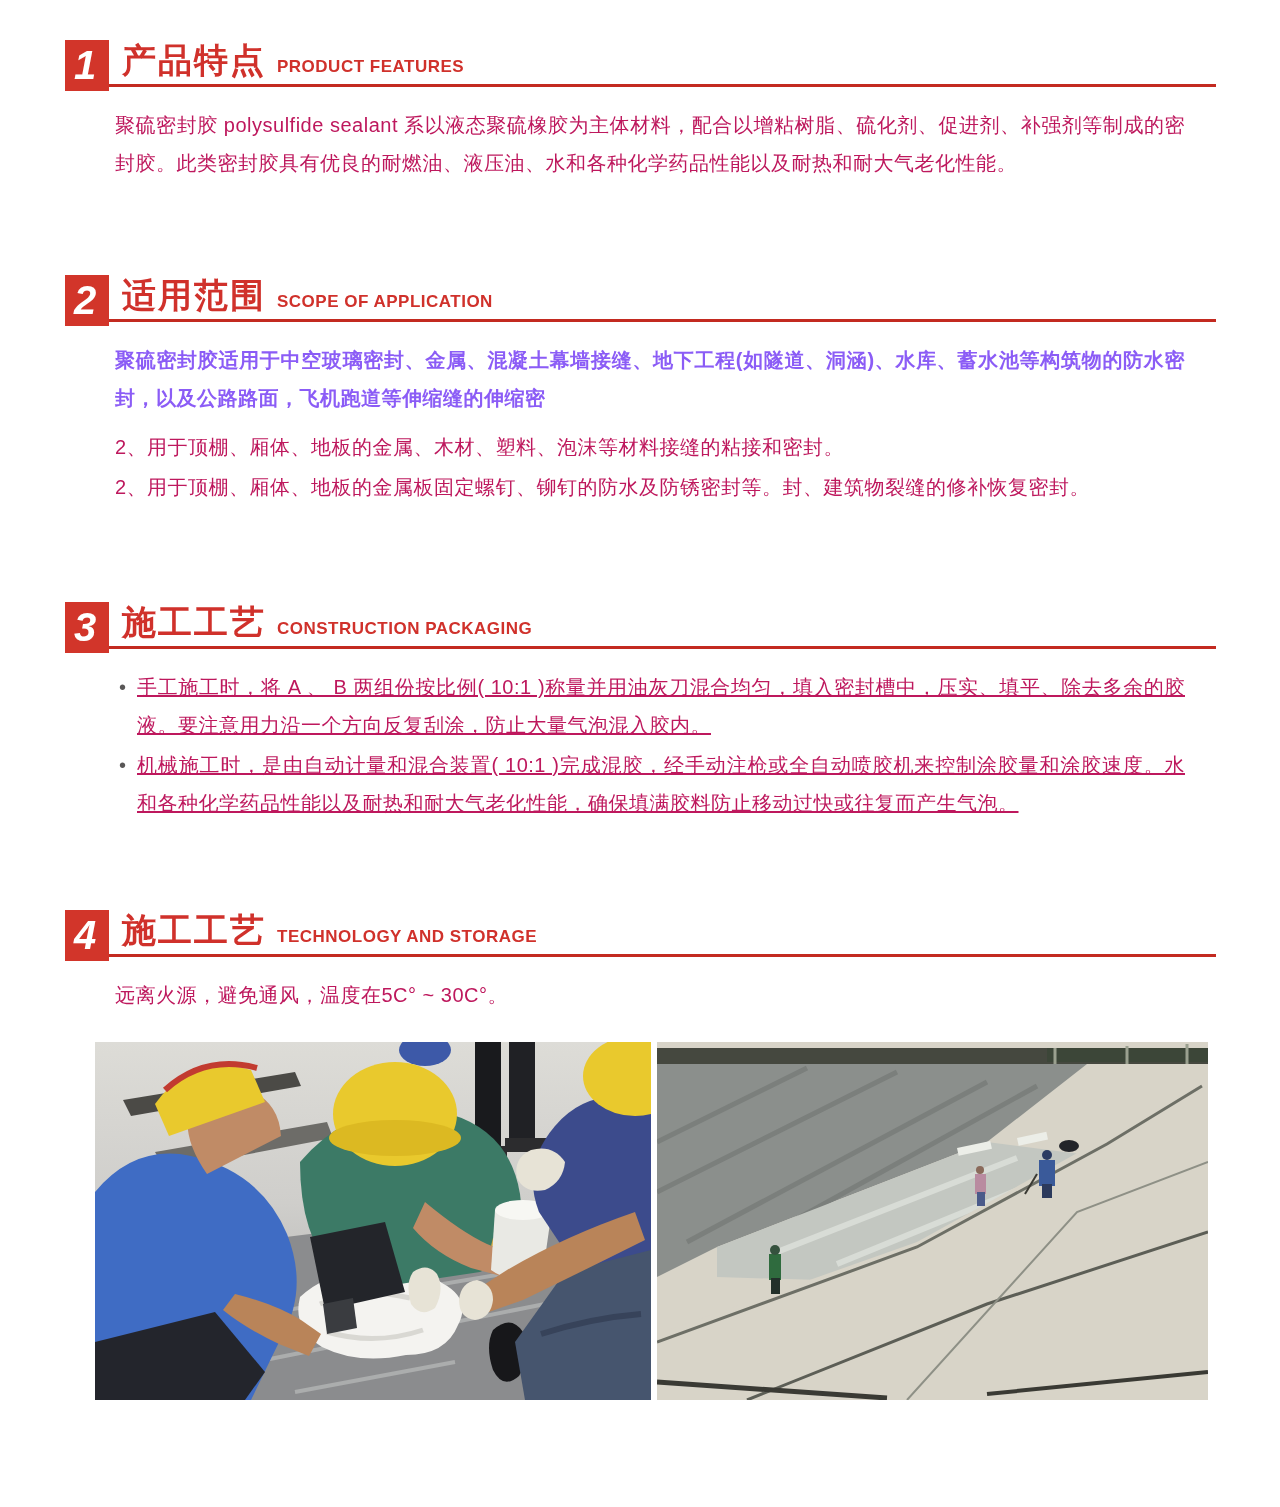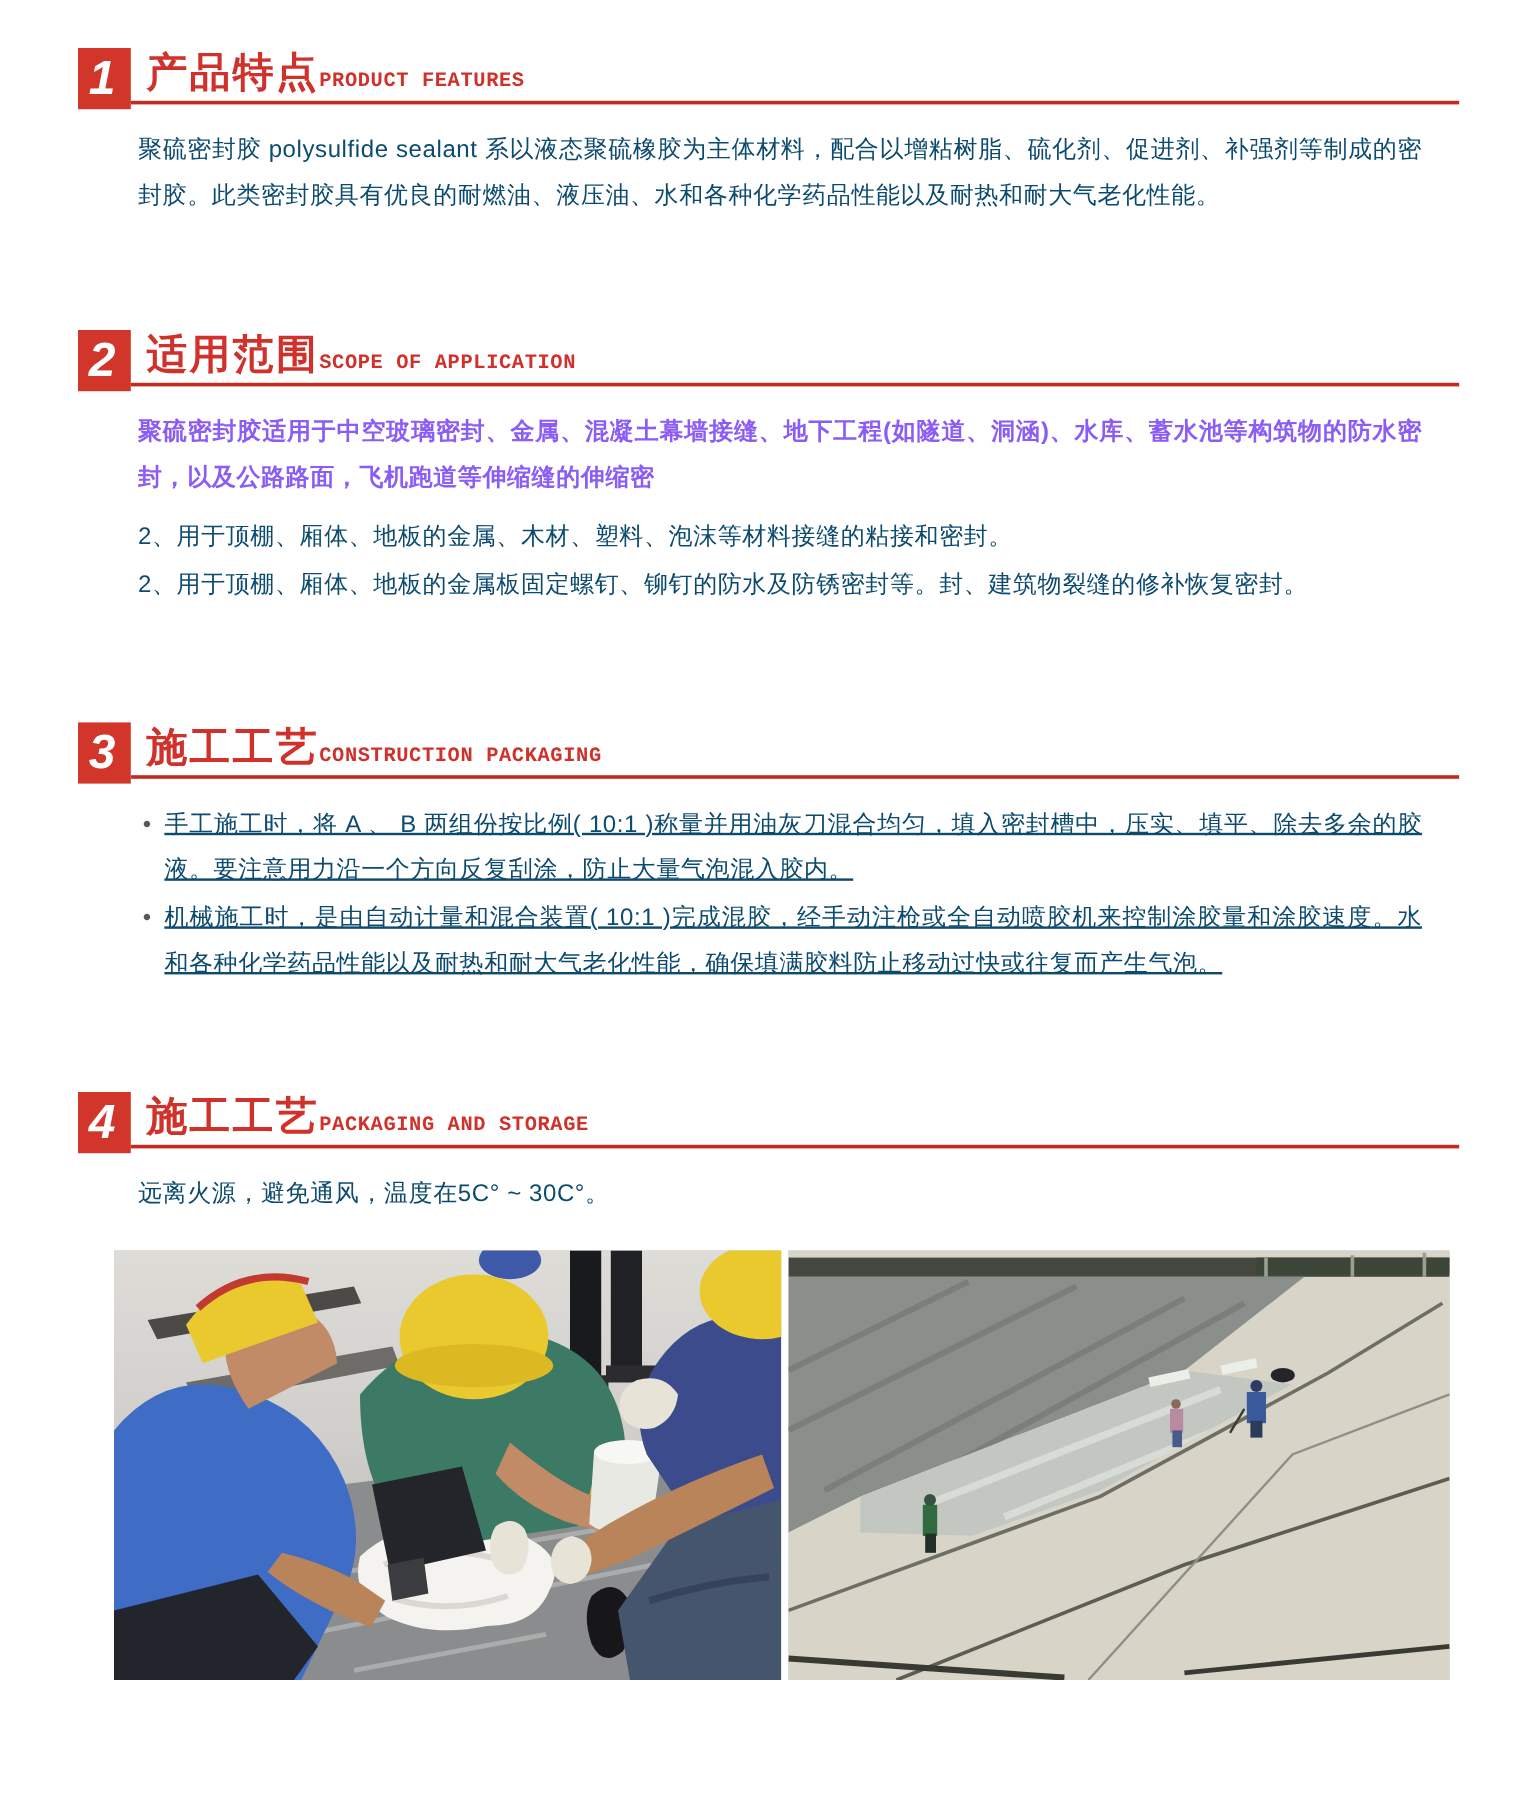--- a/index.html
+++ b/index.html
@@ -15,28 +15,28 @@
   
   .sec-header { position:relative; height:52px; margin:0 64px 0 65px; }
   .num-box {
     position:absolute; left:0; top:0; width:44px; height:51px;
     background:#d2352a; color:#ffffff;
     font-size:40px; font-weight:700; font-style:italic;
     display:flex; align-items:center; justify-content:center;
     padding-right:4px;
   }
   .sec-line { position:absolute; left:44px; right:0; bottom:5px; height:3px; background:#c32a20; }
-  .titles { position:absolute; left:57px; bottom:8px; display:flex; align-items:baseline; gap:0; white-space:nowrap;font-family:Liberation Mono, monospace; }
+  .titles { position:absolute; left:57px; bottom:8px; display:flex; align-items:baseline; gap:11px; white-space:nowrap; }
   .zh { font-size:34px; font-weight:700; color:#d0312b; letter-spacing:2px; }
   .en { font-size:17px; font-weight:700; color:#d0312b; letter-spacing:.5px;margin-top:39px; }
   
   .body-text {
     margin:14px 95px 0 115px;
     font-size:20px; line-height:38px;
-    color:#0c4a6e; text-align:justify;
+    color:#be185d; text-align:justify;
     letter-spacing:.5px;
   }
   .lead { font-weight:700; color:#8b5cf6; }
   .items { margin-top:10px; }
   .items p { line-height:40px; }
   .bullets .b { position:relative; padding-left:22px; margin-bottom:2px;text-decoration:underline; }
   .bullets .b::before { content:"\2022"; position:absolute; left:4px; top:0; color:#595757; }
   .mt-sec2 { margin-top:93px; }
   .mt-sec3 { margin-top:95px; }
   .mt-sec4 { margin-top:88px; }
@@ -84,21 +84,21 @@
   <div class="body-text bullets">
     <p class="b">手工施工时，将 A 、 B 两组份按比例( 10:1 )称量并用油灰刀混合均匀，填入密封槽中，压实、填平、除去多余的胶液。要注意用力沿一个方向反复刮涂，防止大量气泡混入胶内。</p>
     <p class="b">机械施工时，是由自动计量和混合装置( 10:1 )完成混胶，经手动注枪或全自动喷胶机来控制涂胶量和涂胶速度。水和各种化学药品性能以及耐热和耐大气老化性能，确保填满胶料防止移动过快或往复而产生气泡。</p>
   </div>
 
   <div class="sec-header mt-sec4">
     <div class="num-box">4</div>
     <div class="sec-line"></div>
     <div class="titles">
       <span class="zh">施工工艺</span>
-      <span class="en">PACKAGING AND STORAGE</span>
+      <span class="en">TECHNOLOGY AND STORAGE</span>
     </div>
   </div>
   <p class="body-text">远离火源，避免通风，温度在5C° ~ 30C°。</p>
 
   <div class="photos">
 
     <svg class="photo" width="556" height="358" viewBox="0 0 556 358" xmlns="http://www.w3.org/2000/svg">
       <defs>
         <linearGradient id="gA" x1="0" y1="0" x2="0" y2="1">
           <stop offset="0" stop-color="#dddcd7"></stop>

